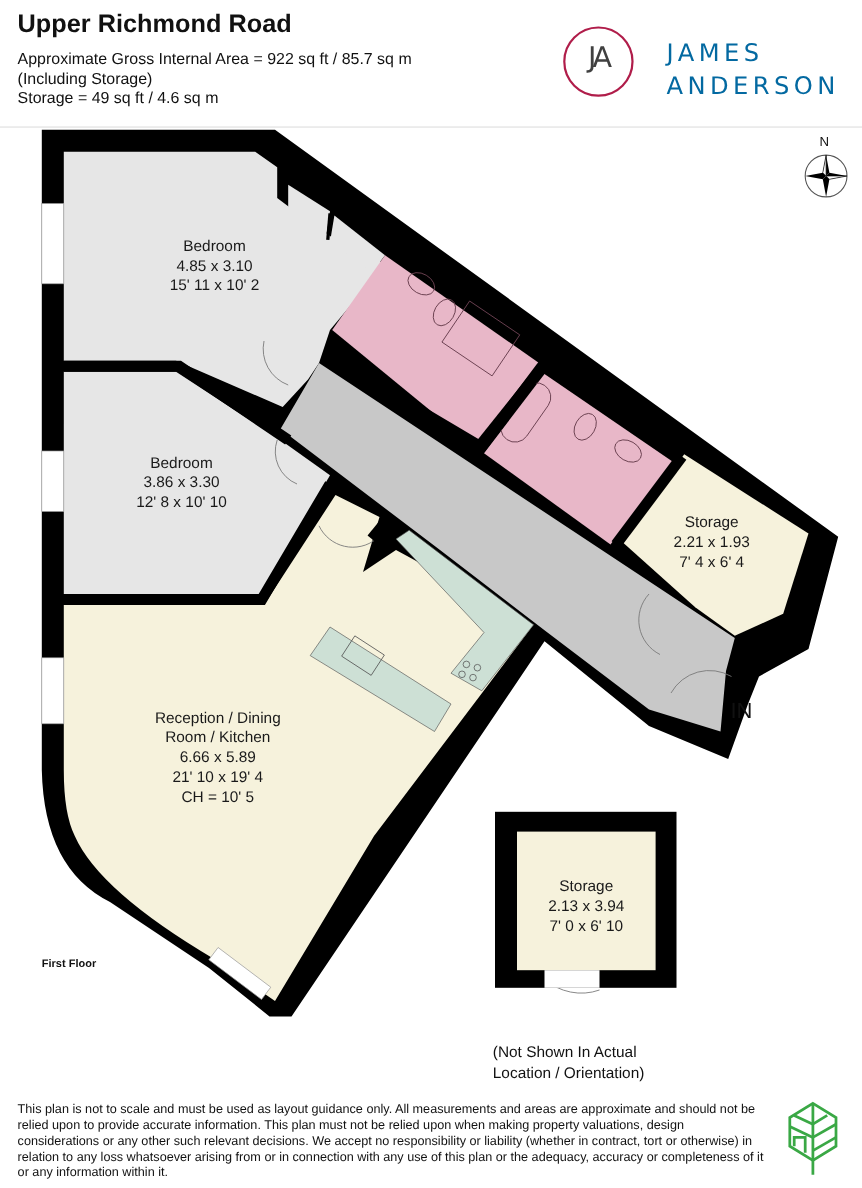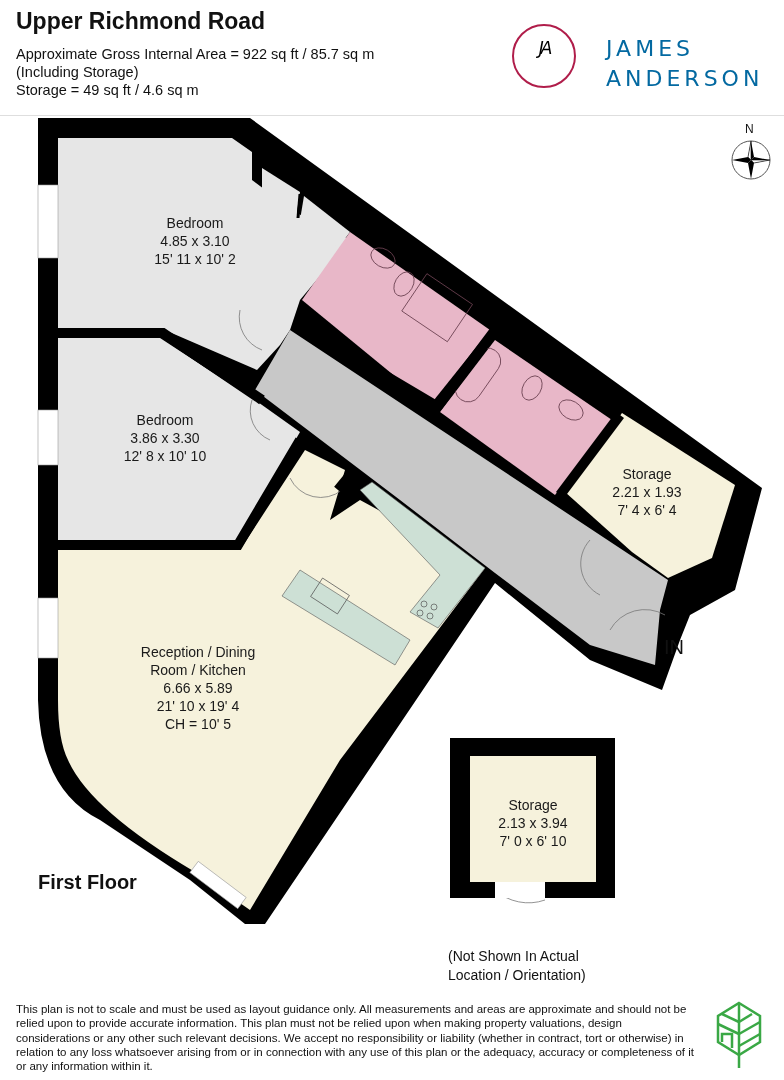--- a/index.html
+++ b/index.html
@@ -2,27 +2,27 @@
 <html><head>
 <meta charset="utf-8">
 <style>
   html, body { margin: 0; padding: 0; background: #ffffff; }
   body { width: 784px; height: 1080px; position: relative; overflow: hidden; font-family: "Liberation Sans", sans-serif; color: #111; }
   .title { position: absolute; left: 16px; top: 8px; font-size: 23px; font-weight: bold; letter-spacing: 0px; }
   .subline { position: absolute; left: 16px; font-size: 14.5px; line-height: 18px; }
   .sub1 { top: 45px; } .sub2 { top: 63px; } .sub3 { top: 81px; }
   .brand { position: absolute; left: 512px; top: 24px; width: 240px; height: 66px; }
   .brand-circle { position: absolute; left: 0; top: 0; width: 60px; height: 60px; border: 2px solid #b01d4a; border-radius: 50%; }
-  .brand-mono { position: absolute; left: 0; top: 14px; width: 64px; text-align: center; font-size: 17px; color: #000000; font-family: "DejaVu Sans", sans-serif; letter-spacing: -3px; font-style: italic; }
+  .brand-mono { position: absolute; left: 0; top: 14px; width: 64px; text-align: center; font-size: 26px; color: #404040; font-family: "DejaVu Sans", sans-serif; letter-spacing: -3px; }
   .brand-line { position: absolute; left: 94px; font-size: 22px; letter-spacing: 4px; color: #0369a1; font-family: "DejaVu Sans", sans-serif; }
   .brand-l1 { top: 12px; } .brand-l2 { top: 42px; }
   .divider { position: absolute; left: 0; top: 115px; width: 784px; height: 1px; background: #dedede; }
   svg.plan { position: absolute; left: 0; top: 0; }
   .label { position: absolute; text-align: center; font-size: 14px; line-height: 18px; color: #1a1a1a; white-space: nowrap; transform: translateX(-50%); }
-  .floor-label { position: absolute; left: 38px; top: 871px; font-size: 20px; font-weight: bold; }
+  .floor-label { position: absolute; left: 38px; top: 871px; font-size: 10px; font-weight: bold; }
   .note { position: absolute; left: 448px; top: 947px; font-size: 14px; line-height: 19px; }
   .in-label { position: absolute; left: 664px; top: 636px; font-size: 20px; }
   .disclaimer { position: absolute; left: 16px; top: 1002px; width: 680px; font-size: 11.5px; line-height: 14.3px; color: #111; }
   .compass { position: absolute; left: 728px; top: 122px; width: 46px; height: 60px; }
   .compass-n { position: absolute; left: 17px; top: 0; font-size: 12px; }
   .leaf { position: absolute; left: 712px; top: 1000px; width: 54px; height: 70px; }
 </style>
 </head>
 <body>
 

